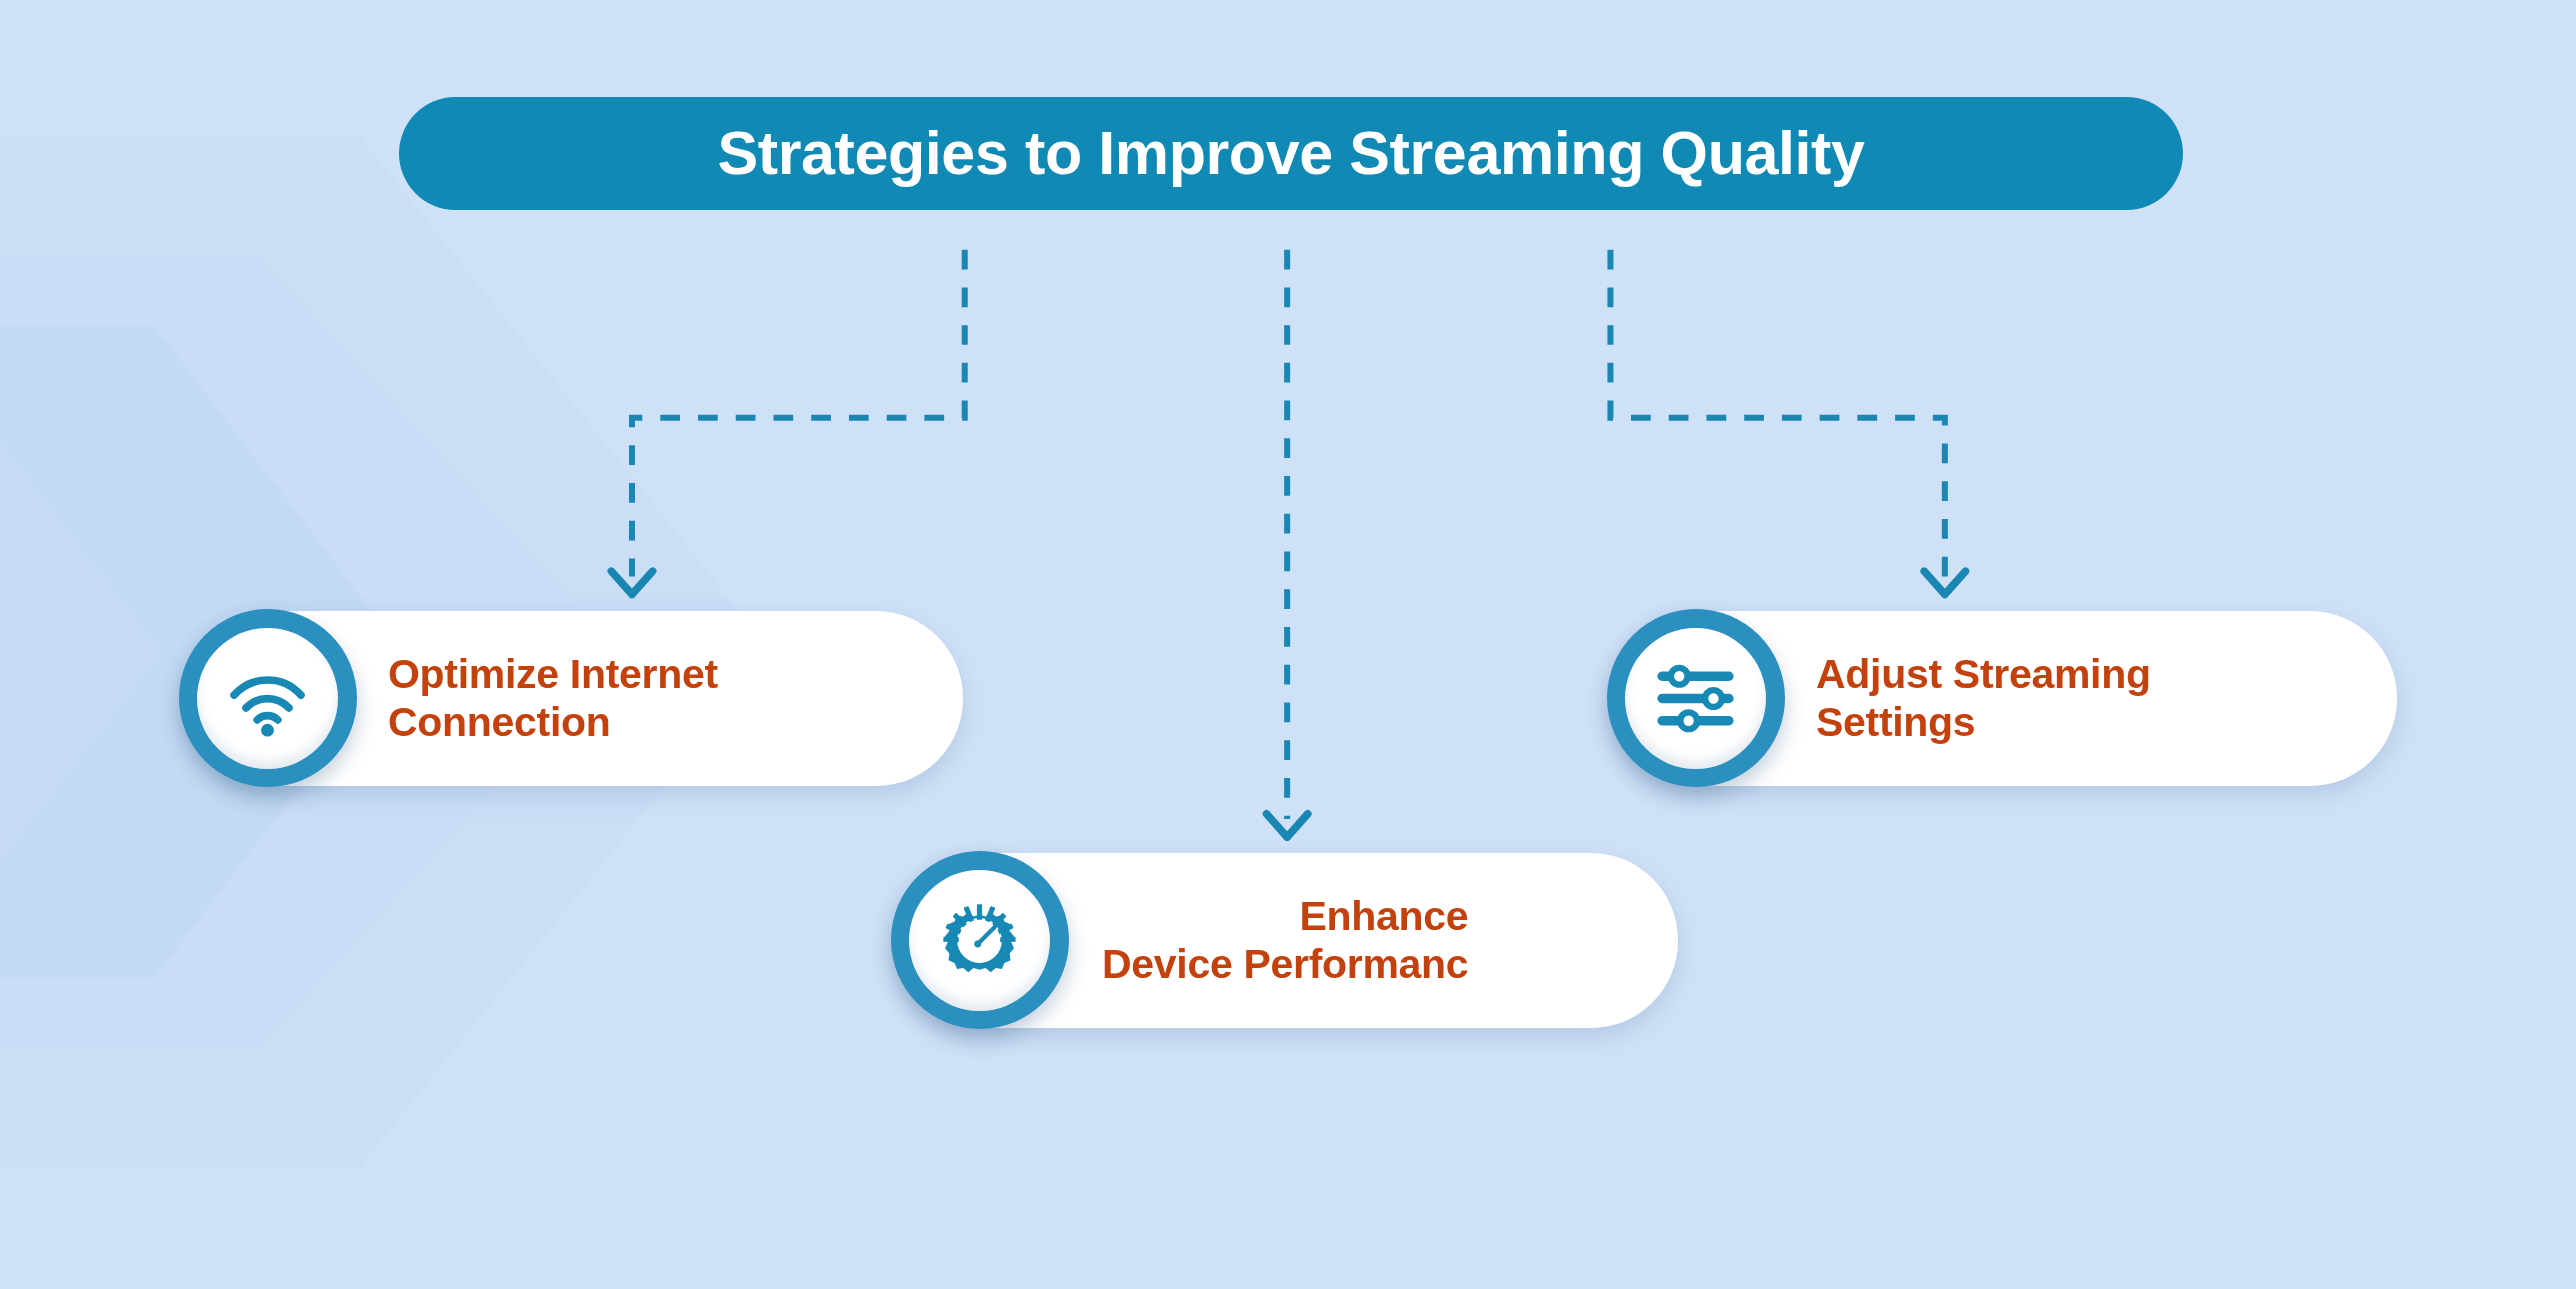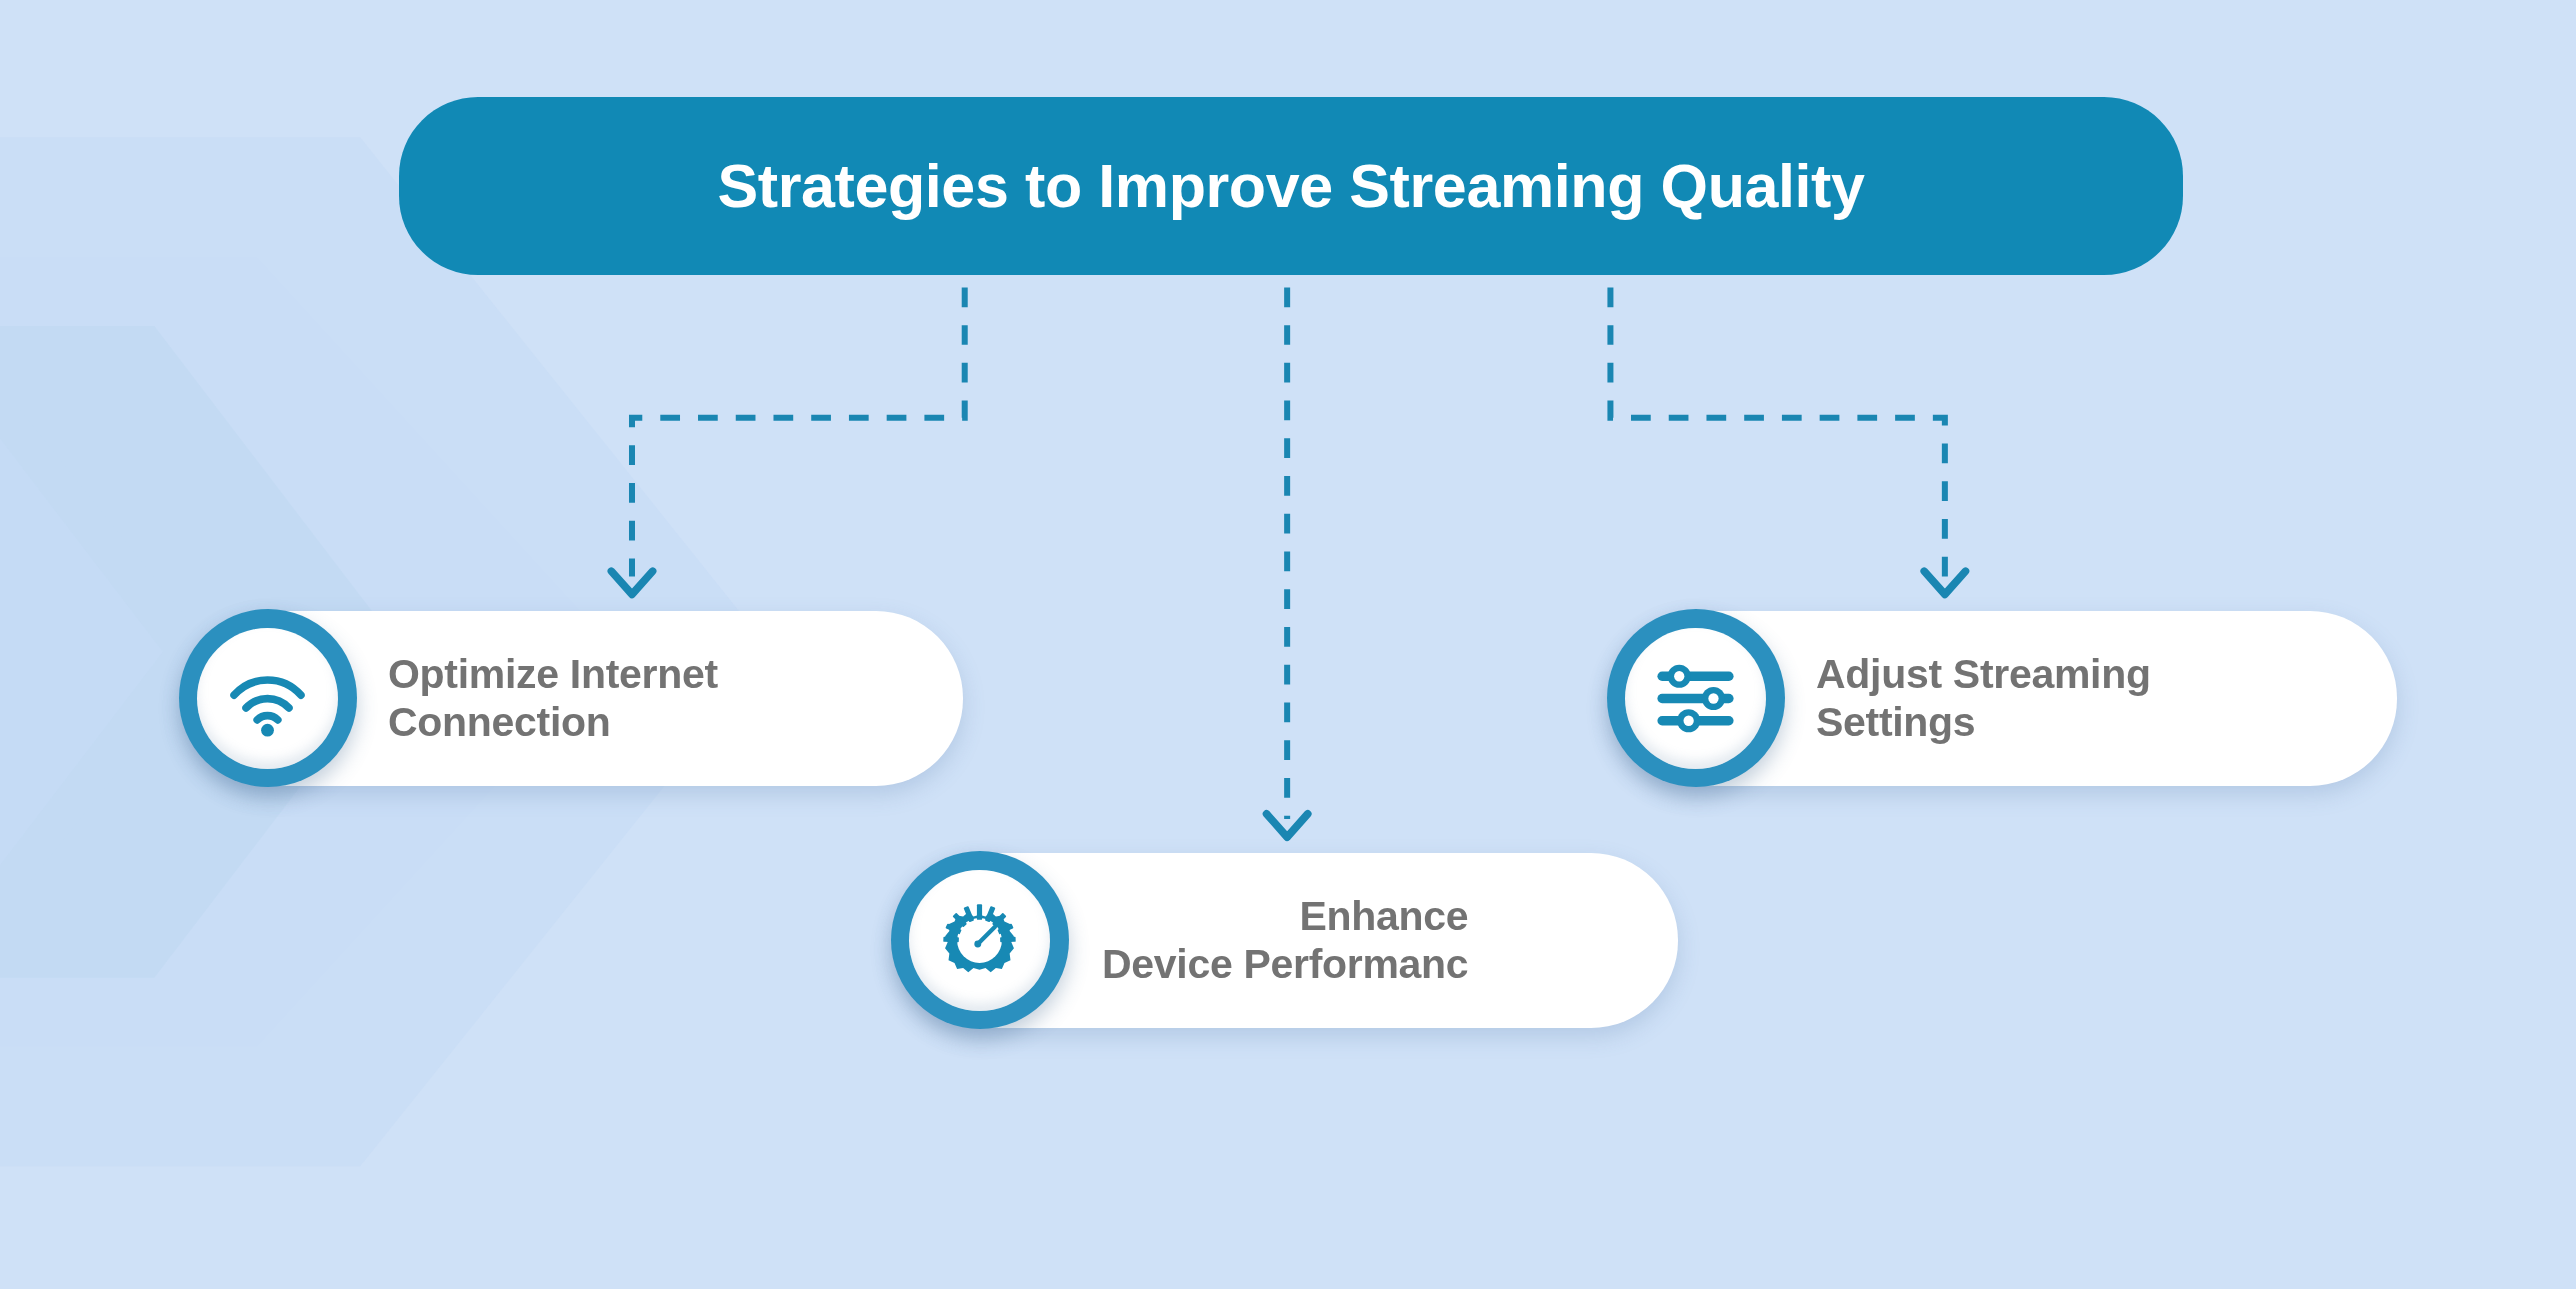--- a/index.html
+++ b/index.html
@@ -32,21 +32,21 @@
     height: 1290px;
     pointer-events: none;
   }
 
   
   #title-banner {
     position: absolute;
     left: 399px;
     top: 97px;
     width: 1784px;
-    height: 178px;
+    height: 113px;
     border-radius: 79px;
     background: #1189b5;
     display: flex;
     align-items: center;
     box-sizing: border-box;
     padding-left: 51px;
     padding-right: 51px;
   }
   #title-text {
     color: #ffffff;
@@ -93,21 +93,21 @@
     background: #ffffff;
     display: flex;
     align-items: center;
     justify-content: center;
     box-shadow: inset 0 -7.7px 12px rgba(120, 150, 180, 0.20);
   }
   .node-icon svg { display: block; }
 
   .node-label {
     margin-left: 204px;
-    color: #737373;
+    color: #c2410c;
     font-size: 41px;
     font-weight: 700;
     line-height: 1.16;
     letter-spacing: -0.3px;
     white-space: pre-line;
   }
   .card-2 .node-label { margin-left: 206px; }
   .card-3 .node-label { }
 </style>
 </head>

